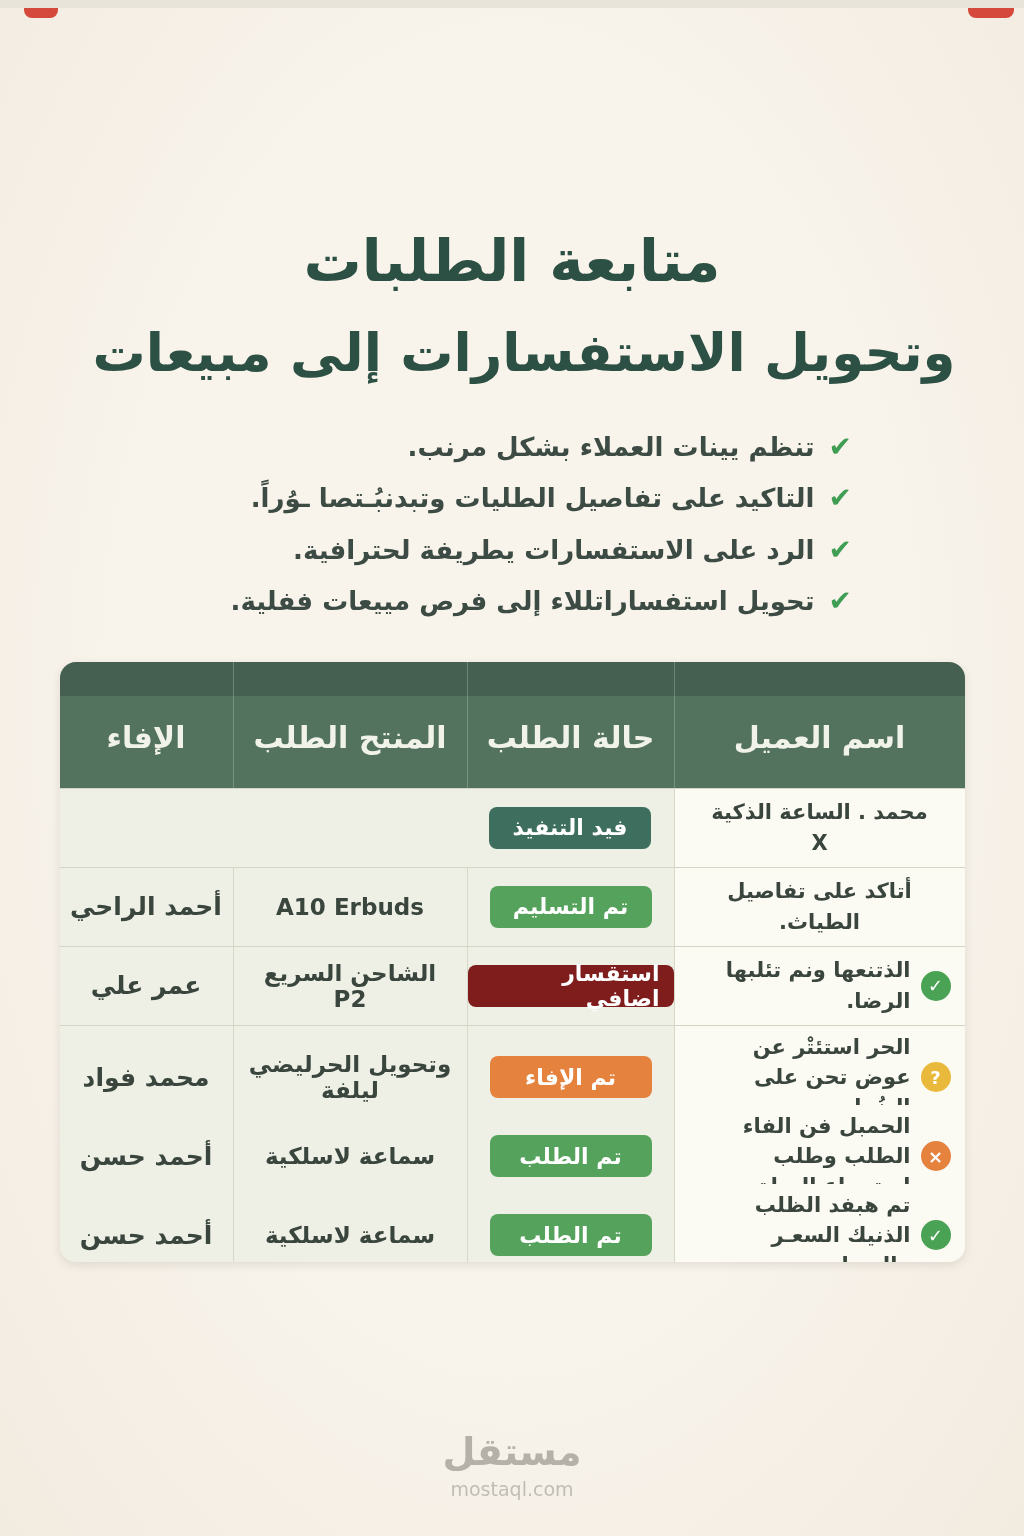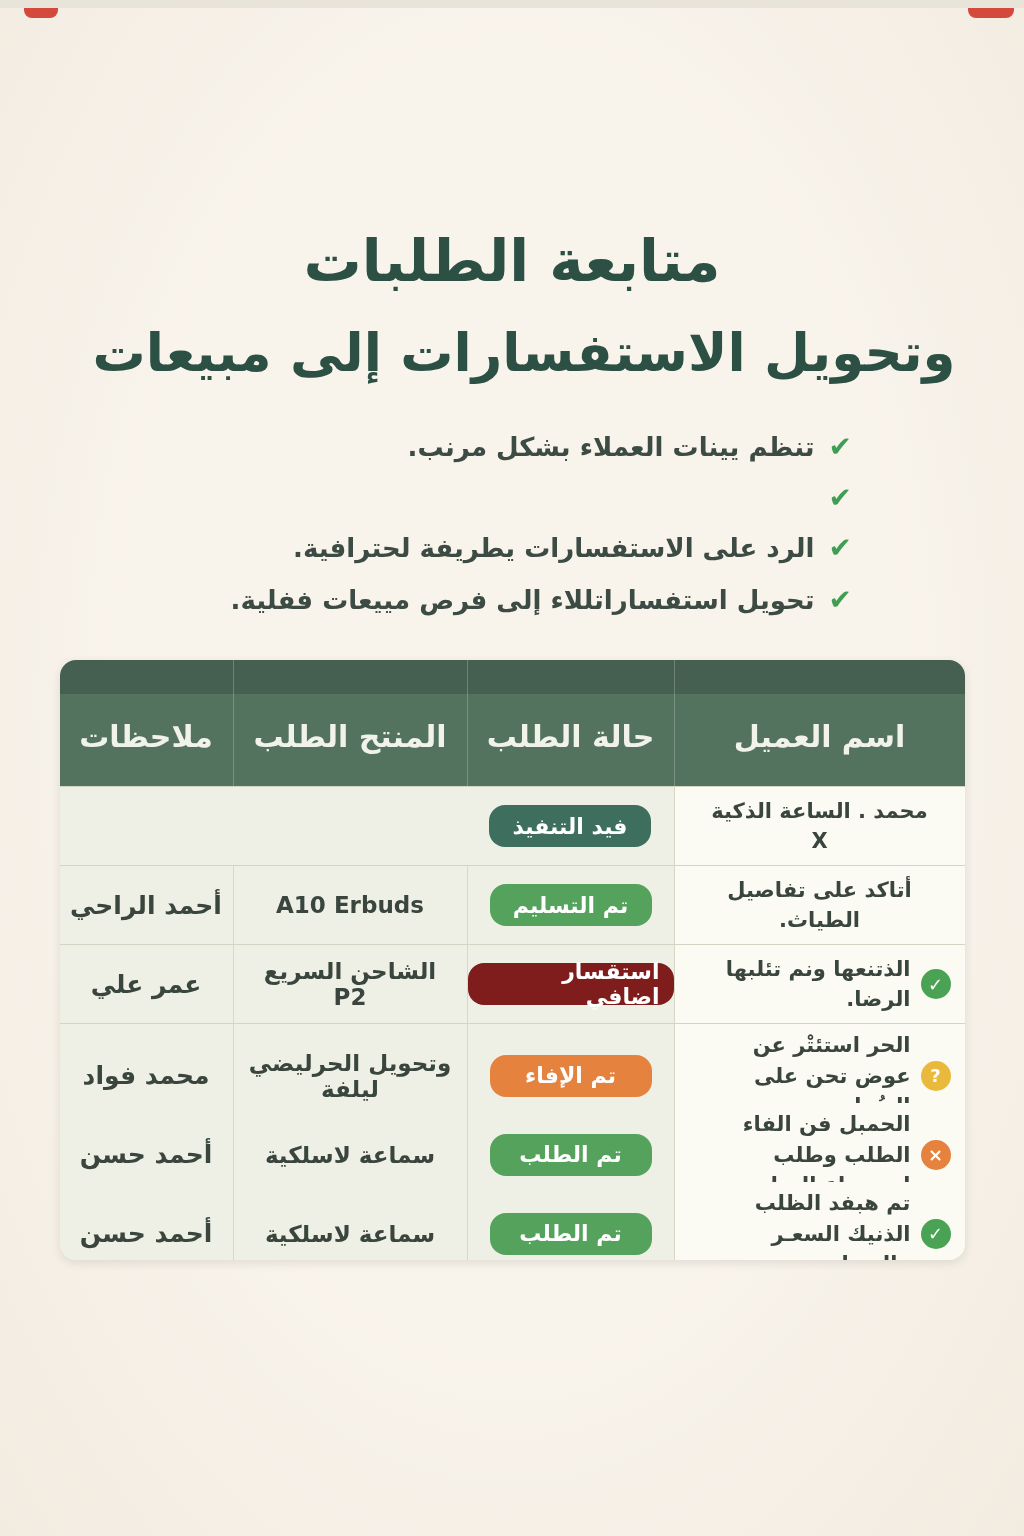--- a/index.html
+++ b/index.html
@@ -120,21 +120,21 @@
     font-size: 18px;
     font-weight: bold;
     display: flex;
     align-items: center;
     justify-content: center;
   }
 
   .badge {
     min-width: 162px;
     height: 42px;
-    border-radius: 16px;
+    border-radius: 8px;
     padding: 0 14px;
     display: flex;
     align-items: center;
     justify-content: center;
     color: #ffffff;
     font-size: 22px;
     font-weight: bold;
   }
 
   .cell.product { font-size: 23px; font-weight: 600; padding: 0 10px; text-align: center; }
@@ -163,38 +163,39 @@
     <span class="t2">وتحويل الاستفسارات إلى مبيعات</span>
   </h1>
 
   <ul class="bullets">
     <li>
       <span class="check">✔</span>
       <span>تنظم يينات العملاء  بشكل مرنب.</span>
     </li>
     <li>
       <span class="check">✔</span>
+      <span>التاكيد على تفاصيل الطليات وتبدنبُـتصا ـوُراً.</span>
     </li>
     <li>
       <span class="check">✔</span>
       <span>الرد على الاستفسارات يطريفة لحترافية.</span>
     </li>
     <li>
       <span class="check">✔</span>
       <span>تحويل استفساراتللاء إلى فرص مييعات ففلية.</span>
     </li>
   </ul>
 
   <div class="otable">
 
     <div class="thead">
       <div class="th">اسم العميل</div>
       <div class="th">حالة الطلب</div>
       <div class="th">المنتح الطلب</div>
-      <div class="th">ملاحظات</div>
+      <div class="th">الإفاء</div>
     </div>
 
     <div class="trow">
       <div class="cell customer center">
         <span class="ctext">محمد . الساعة الذكية  X</span>
       </div>
       <div class="cell status">
         <span class="badge" style="background-color: rgb(62, 111, 94);">فيد التنفيذ</span>
       </div>
     </div>
@@ -253,14 +254,18 @@
       </div>
       <div class="cell status">
         <span class="badge" style="background-color: rgb(85, 162, 92);">تم الطلب</span>
       </div>
       <div class="cell product">سماعة لاسلكية</div>
       <div class="cell note">أحمد حسن</div>
     </div>
 
   </div>
 
+  <div class="watermark">
+    <div class="wm-name">مستقل</div>
+    <div class="wm-site">mostaql.com</div>
+  </div>
 
 </div>
 
 </body></html>

